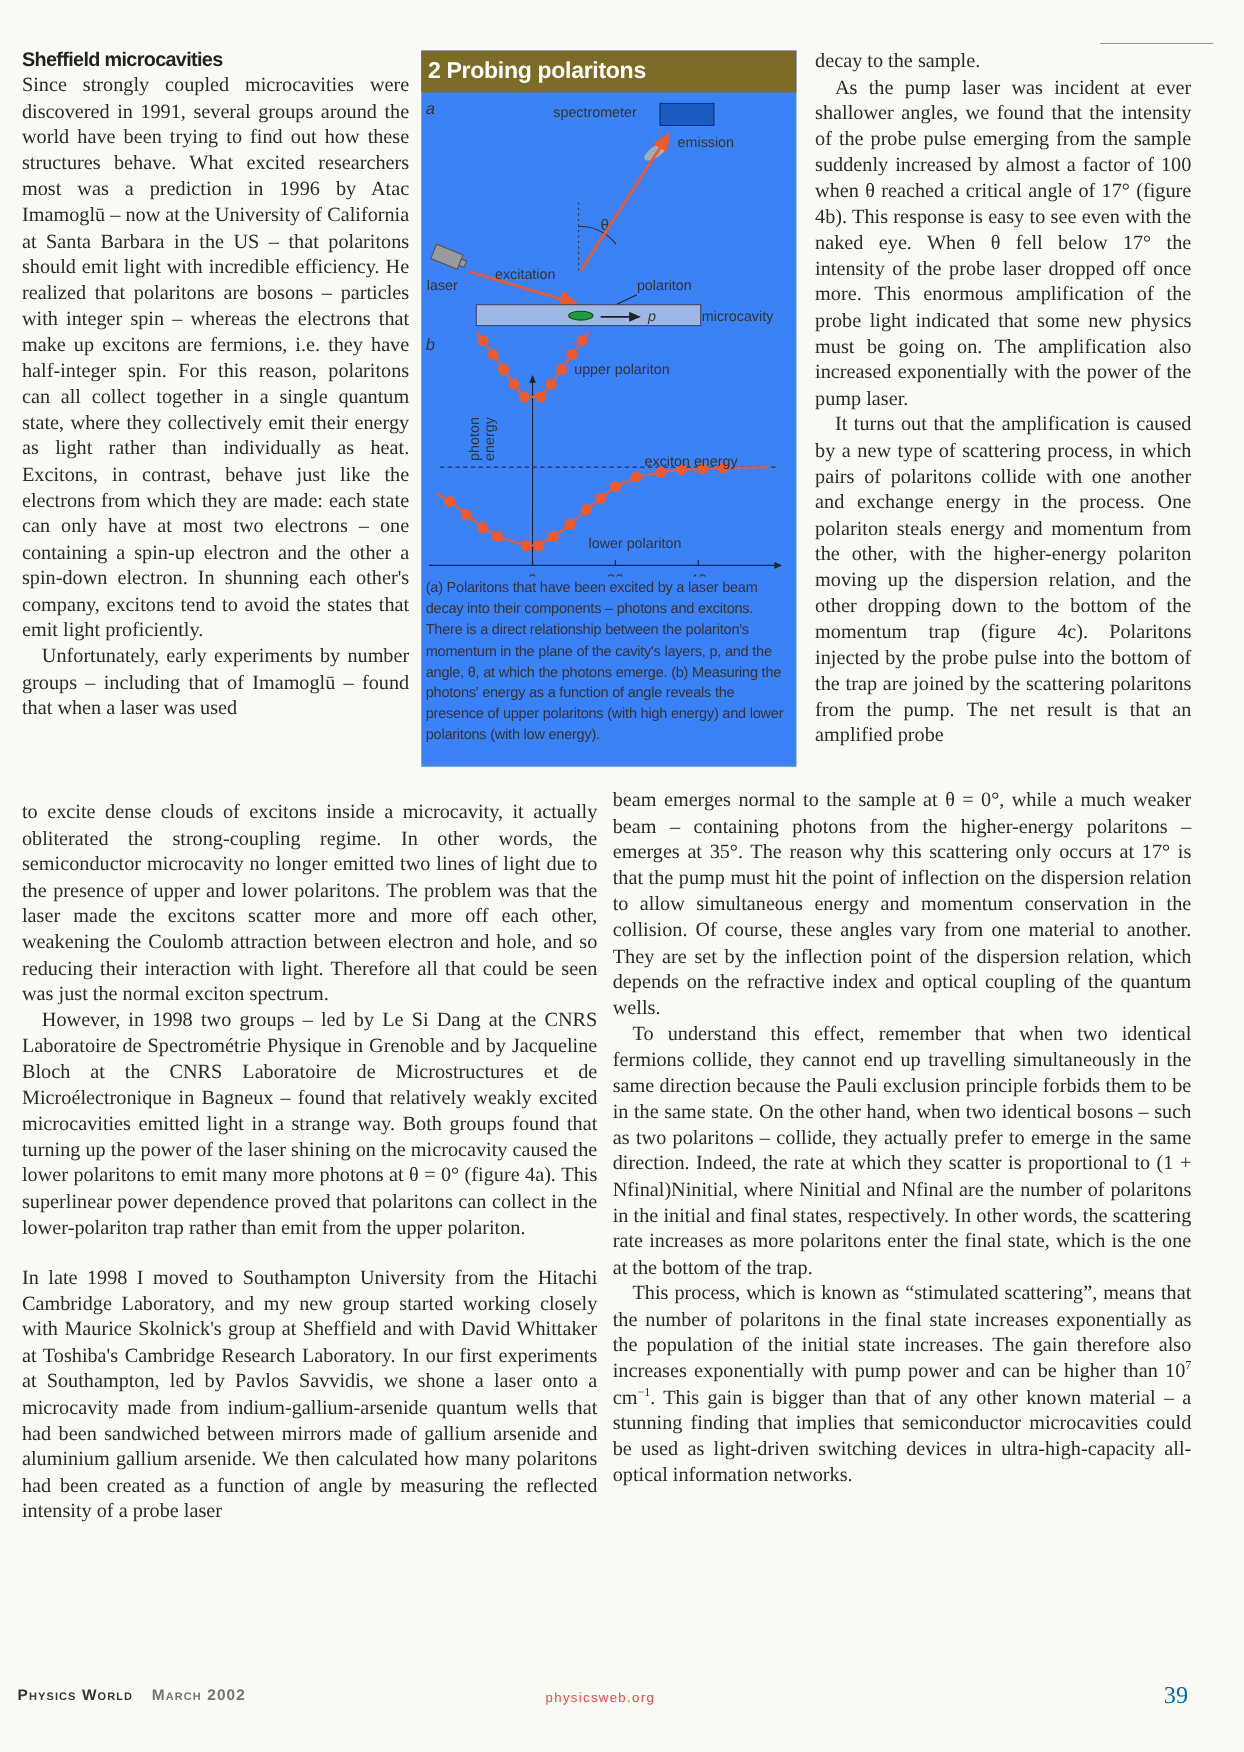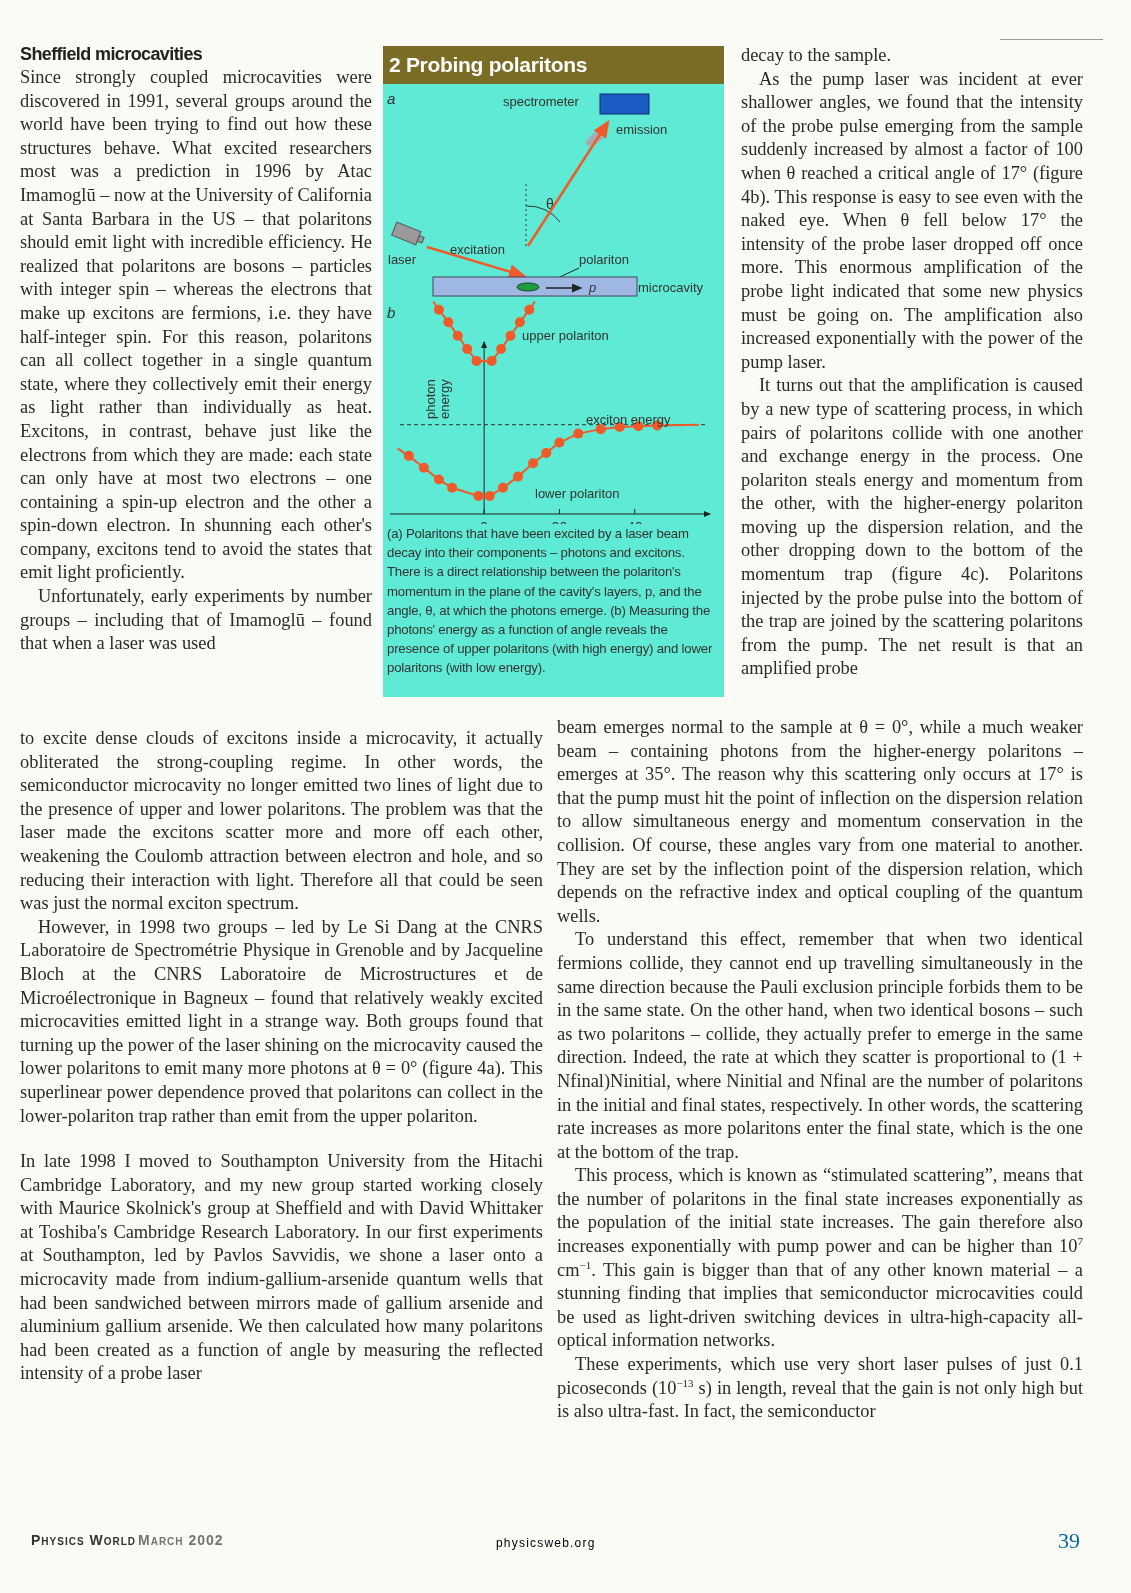--- a/index.html
+++ b/index.html
@@ -12,31 +12,31 @@
   .col p { margin:0; text-indent:0; }
   .col p.ind { text-indent:18px; }
   .head { font-family:"Liberation Sans", "DejaVu Sans", sans-serif; font-weight:bold; font-size:18px; letter-spacing:-0.6px; color:#222; line-height:24px; margin:0; }
   #col1 { left:20px; top:42px; width:352px; }
   #col1b { left:20px; top:727px; width:523px; }
   #col3 { left:741px; top:44px; width:342px; }
   #col3b { left:557px; top:716px; width:526px; }
   .gap { height:22px; }
 
   
-  #figure { position:absolute; left:383px; top:46px; width:341px; height:651px; background:#5eead4; }
+  #figure { position:absolute; left:383px; top:46px; width:341px; height:651px; background:#3b82f6; }
   #fig-title { height:38px; background:#7b6c25; color:#fff; font-family:"Liberation Sans", sans-serif; font-weight:bold; font-size:21px; line-height:38px; padding-left:6px; letter-spacing:-0.3px; }
   #fig-svg { position:absolute; left:0; top:38px; }
   .cap { position:absolute; left:4px; top:478px; width:333px; font-family:"Liberation Sans", sans-serif; font-size:13.2px; line-height:19.2px; color:#333; letter-spacing:-0.2px; }
   .svgt { font-family:"Liberation Sans", "DejaVu Sans", sans-serif; fill:#333; }
 
   
   .foot { position:absolute; top:1532px; font-family:"Liberation Sans", sans-serif; font-weight:bold; font-size:12px; letter-spacing:1px; }
-  #foot-pub { left:31px; color:#333; font-variant:small-caps; font-size:14px; }
+  #foot-pub { left:16px; color:#333; font-variant:small-caps; font-size:14px; }
   #foot-date { left:138px; color:#737373; font-variant:small-caps; font-size:14px; }
-  #foot-url { left:496px; font-weight:normal; color:#000000; font-size:12px; letter-spacing:1.2px; top:1536px;text-align:right; }
+  #foot-url { left:496px; font-weight:normal; color:#ef4444; font-size:12px; letter-spacing:1.2px; top:1536px;text-align:right; }
   #foot-page { left:1058px; top:1528px; font-family:"Liberation Serif", serif; font-weight:normal; font-size:22px; color:#0369a1; letter-spacing:0; }
   sub, sup { font-size:11px; line-height:0; }
 </style>
 </head>
 <body>
 
 <div class="topline"></div>
 
 <div class="col" id="col1">
   <h2 class="head">Sheffield microcavities</h2>
@@ -140,19 +140,18 @@
 <div class="col" id="col3">
   <p>decay to the sample.</p>
   <p class="ind">As the pump laser was incident at ever shallower angles, we found that the intensity of the probe pulse emerging from the sample suddenly increased by almost a factor of 100 when θ reached a critical angle of 17° (figure 4b). This response is easy to see even with the naked eye. When θ fell below 17° the intensity of the probe laser dropped off once more. This enormous amplification of the probe light indicated that some new physics must be going on. The amplification also increased exponentially with the power of the pump laser.</p>
   <p class="ind">It turns out that the amplification is caused by a new type of scattering process, in which pairs of polaritons collide with one another and exchange energy in the process. One polariton steals energy and momentum from the other, with the higher-energy polariton moving up the dispersion relation, and the other dropping down to the bottom of the momentum trap (figure 4c). Polaritons injected by the probe pulse into the bottom of the trap are joined by the scattering polaritons from the pump. The net result is that an amplified probe</p>
 </div>
 
 <div class="col" id="col3b">
   <p>beam emerges normal to the sample at θ = 0°, while a much weaker beam – containing photons from the higher-energy polaritons – emerges at 35°. The reason why this scattering only occurs at 17° is that the pump must hit the point of inflection on the dispersion relation to allow simultaneous energy and momentum conservation in the collision. Of course, these angles vary from one material to another. They are set by the inflection point of the dispersion relation, which depends on the refractive index and optical coupling of the quantum wells.</p>
   <p class="ind">To understand this effect, remember that when two identical fermions collide, they cannot end up travelling simultaneously in the same direction because the Pauli exclusion principle forbids them to be in the same state. On the other hand, when two identical bosons – such as two polaritons – collide, they actually prefer to emerge in the same direction. Indeed, the rate at which they scatter is proportional to (1 + Nfinal)Ninitial, where Ninitial and Nfinal are the number of polaritons in the initial and final states, respectively. In other words, the scattering rate increases as more polaritons enter the final state, which is the one at the bottom of the trap.</p>
   <p class="ind">This process, which is known as “stimulated scattering”, means that the number of polaritons in the final state increases exponentially as the population of the initial state increases. The gain therefore also increases exponentially with pump power and can be higher than 10<sup>7</sup> cm<sup>−1</sup>. This gain is bigger than that of any other known material – a stunning finding that implies that semiconductor microcavities could be used as light-driven switching devices in ultra-high-capacity all-optical information networks.</p>
-  <p class="ind">These experiments, which use very short laser pulses of just 0.1 picoseconds (10<sup>−13</sup> s) in length, reveal that the gain is not only high but is also ultra-fast. In fact, the semiconductor</p>
 </div>
 
 <div class="foot" id="foot-pub">Physics World</div>
 <div class="foot" id="foot-date">March 2002</div>
 <div class="foot" id="foot-url">physicsweb.org</div>
 <div class="foot" id="foot-page">39</div>
 
 </body></html>

